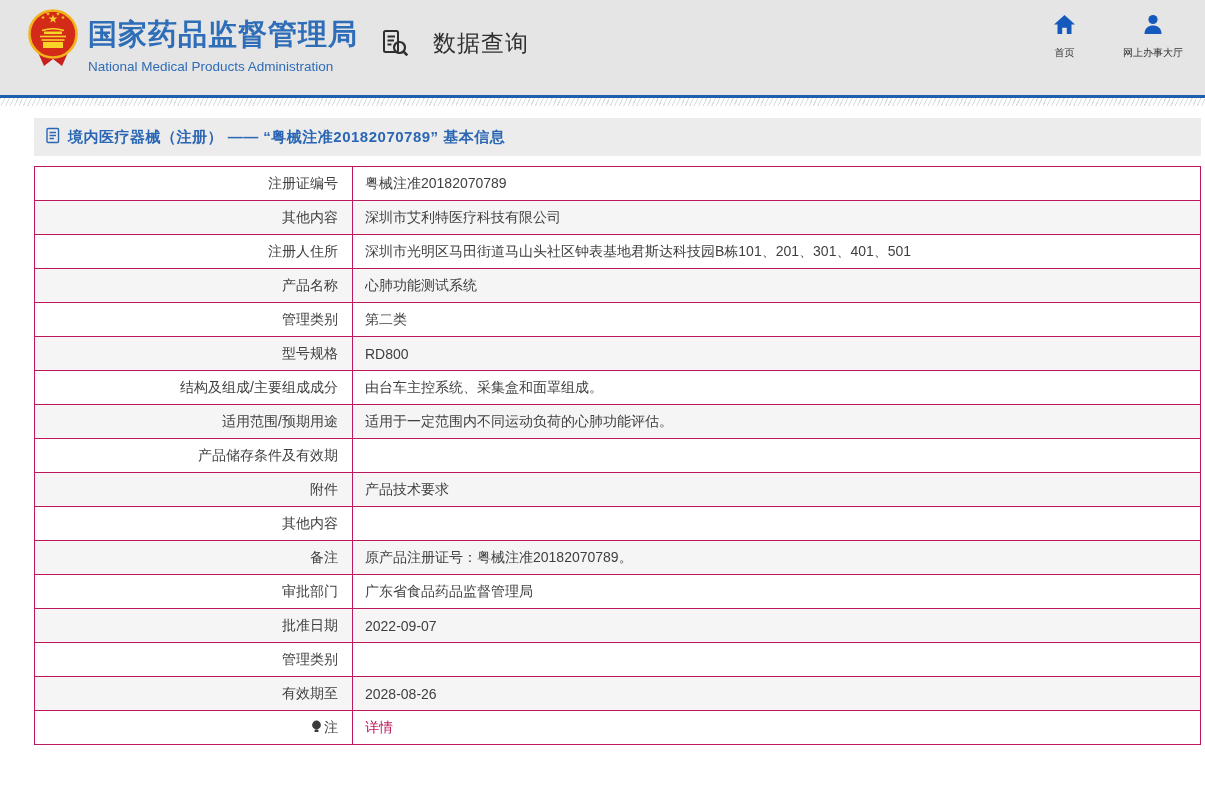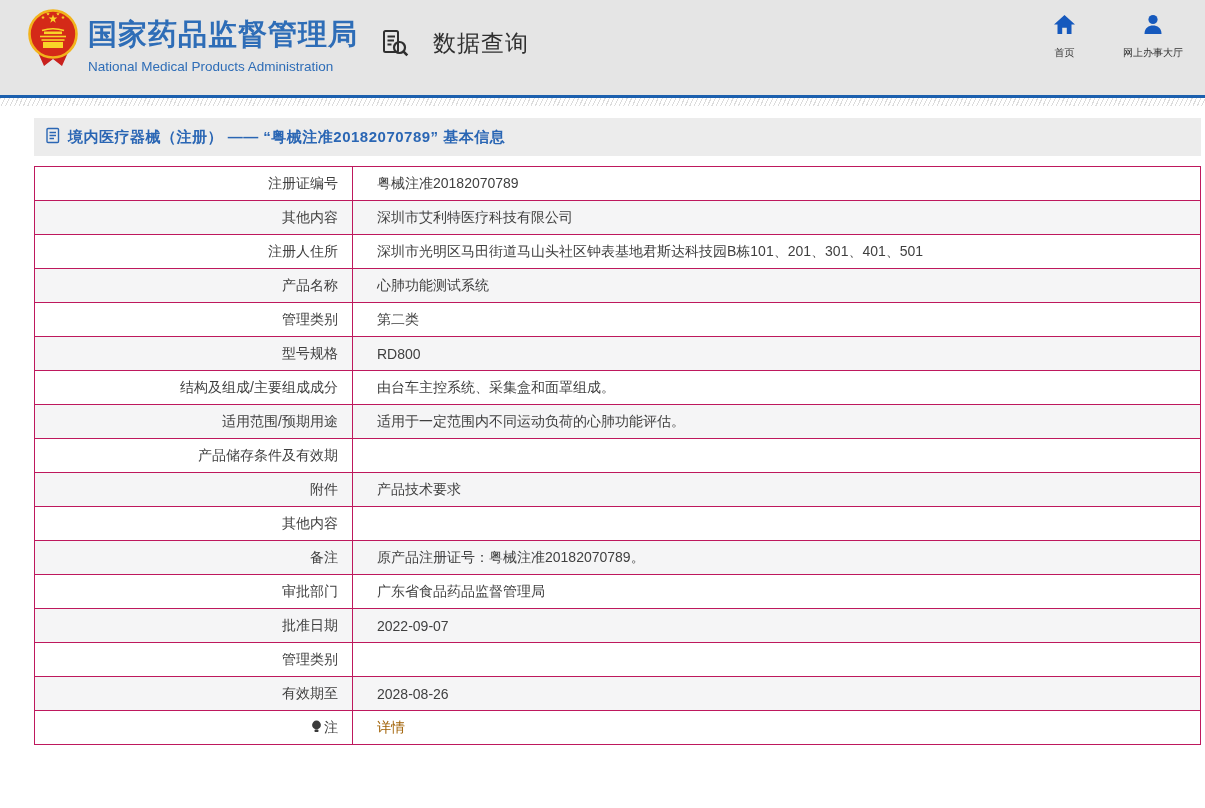--- a/index.html
+++ b/index.html
@@ -26,23 +26,23 @@
   .main { margin:12px 4px 0 34px; }
   .breadcrumb-bar { height:38px; background:#ececec; display:flex; align-items:center;
     gap:8px; padding-left:12px; }
   .breadcrumb-title { font-size:15px; font-weight:600; color:#2a66b4; letter-spacing:0.5px; }
 
   table.info { width:100%; margin-top:10px; border-collapse:collapse; table-layout:fixed; }
   table.info td { height:34px; border:1px solid #be185d; font-size:14px; color:#3f3f3f;
     vertical-align:middle; }
   table.info tr:nth-child(even) td { background:#f5f5f6; }
   td.label-cell { width:318px; text-align:right; padding-right:14px; white-space:nowrap; }
-  td.value-cell { padding-left:24px; }
+  td.value-cell { padding-left:12px; }
   td.label-cell svg { vertical-align:-1px; margin-right:2px; }
-  a.detail-link { color:#a16207; text-decoration:none; cursor:pointer; }
+  a.detail-link { color:#be185d; text-decoration:none; cursor:pointer; }
 </style>
 </head>
 <body>
 
 <header class="site-header">
 
   <span class="emblem">
     <svg width="52" height="64" viewBox="0 0 52 64">
       <polygon points="9,42 17,60 26,53 35,60 43,42 26,50" fill="#c9201d"></polygon>
       <circle cx="26" cy="28" r="23.5" fill="#d42a18" stroke="#f2b31c" stroke-width="2.6"></circle>

